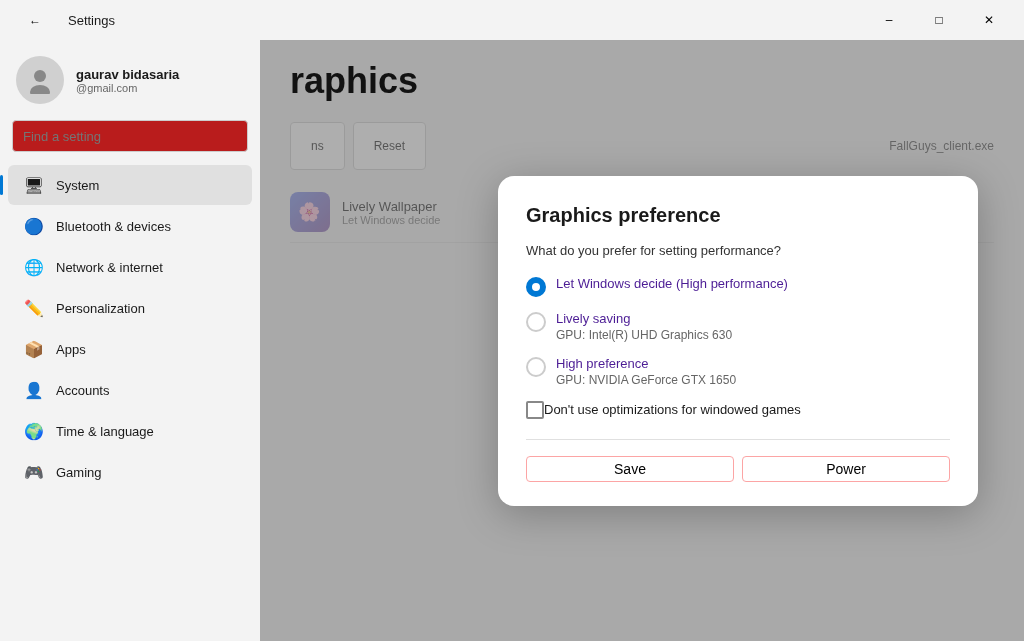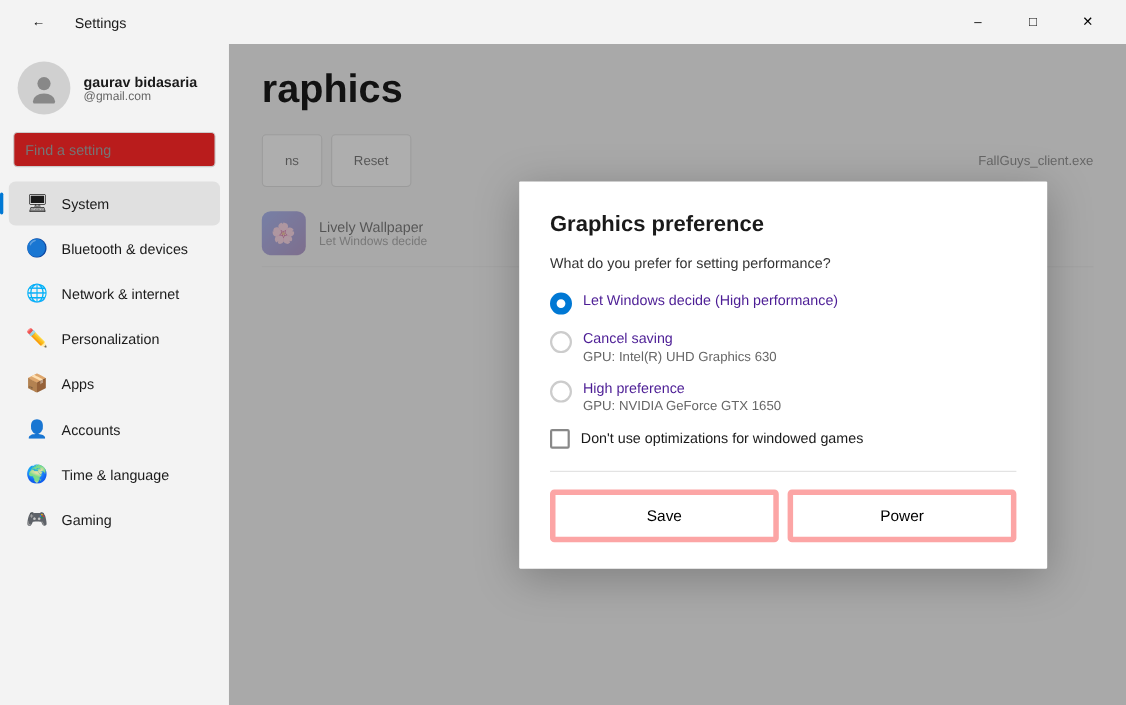--- a/index.html
+++ b/index.html
@@ -48,21 +48,21 @@
     }
 
     
     .main-layout {
       display: flex;
       height: calc(641px - 40px);
     }
 
     
     .sidebar {
-      width: 208px;
+      width: 260px;
       background: #f3f3f3;
       flex-shrink: 0;
       display: flex;
       flex-direction: column;
       overflow: hidden;
     }
 
     
     .user-profile {
       display: flex;
@@ -205,21 +205,21 @@
       z-index: 10;
     }
 
     
     .dialog {
       position: absolute;
       top: 50%;
       left: 50%;
       transform: translate(-30%, -50%);
       background: white;
-      border-radius: 1px;
+      border-radius: 16px;
       width: 480px;
       padding: 28px 28px 24px;
       z-index: 20;
       box-shadow: 0 8px 40px rgba(0,0,0,0.25);
     }
 
     .dialog-title {
       font-size: 20px;
       font-weight: 600;
       color: #1a1a1a;
@@ -256,21 +256,20 @@
       border-width: 6px;
     }
     .radio-option .option-text { display: flex; flex-direction: column; }
     .radio-option .option-label { font-size: 13px; color: #4c1d95; }
     .radio-option .option-sub { font-size: 12px; color: #666; margin-top: 2px; }
 
     
     .checkbox-option {
       display: flex;
       align-items: center;
-      gap: 10px;
       margin-bottom: 14px;
       cursor: pointer;
     }
     .checkbox-box {
       width: 18px;
       height: 18px;
       border: 2px solid #888;
       border-radius: 2px;
       background: white;
       flex-shrink: 0;
@@ -283,22 +282,22 @@
       margin: 20px 0 16px;
     }
 
     
     .dialog-actions {
       display: flex;
       gap: 8px;
     }
     .dialog-btn {
       flex: 1;
-      height: 48px;
-      border: 5px solid #fca5a5;
+      height: 26px;
+      border: 1px solid #fca5a5;
       border-radius: 4px;
       font-size: 14px;
       cursor: pointer;
       background: white;
     }
     .dialog-btn.primary {
       
     }
   </style>
 </head>
@@ -399,21 +398,21 @@
       <div class="radio-option selected">
         <div class="radio-btn"></div>
         <div class="option-text">
           <span class="option-label">Let Windows decide (High performance)</span>
         </div>
       </div>
 
       <div class="radio-option">
         <div class="radio-btn"></div>
         <div class="option-text">
-          <span class="option-label">Cancel saving</span>
+          <span class="option-label">Lively saving</span>
           <span class="option-sub">GPU: Intel(R) UHD Graphics 630</span>
         </div>
       </div>
 
       <div class="radio-option">
         <div class="radio-btn"></div>
         <div class="option-text">
           <span class="option-label">High preference</span>
           <span class="option-sub">GPU: NVIDIA GeForce GTX 1650</span>
         </div>

